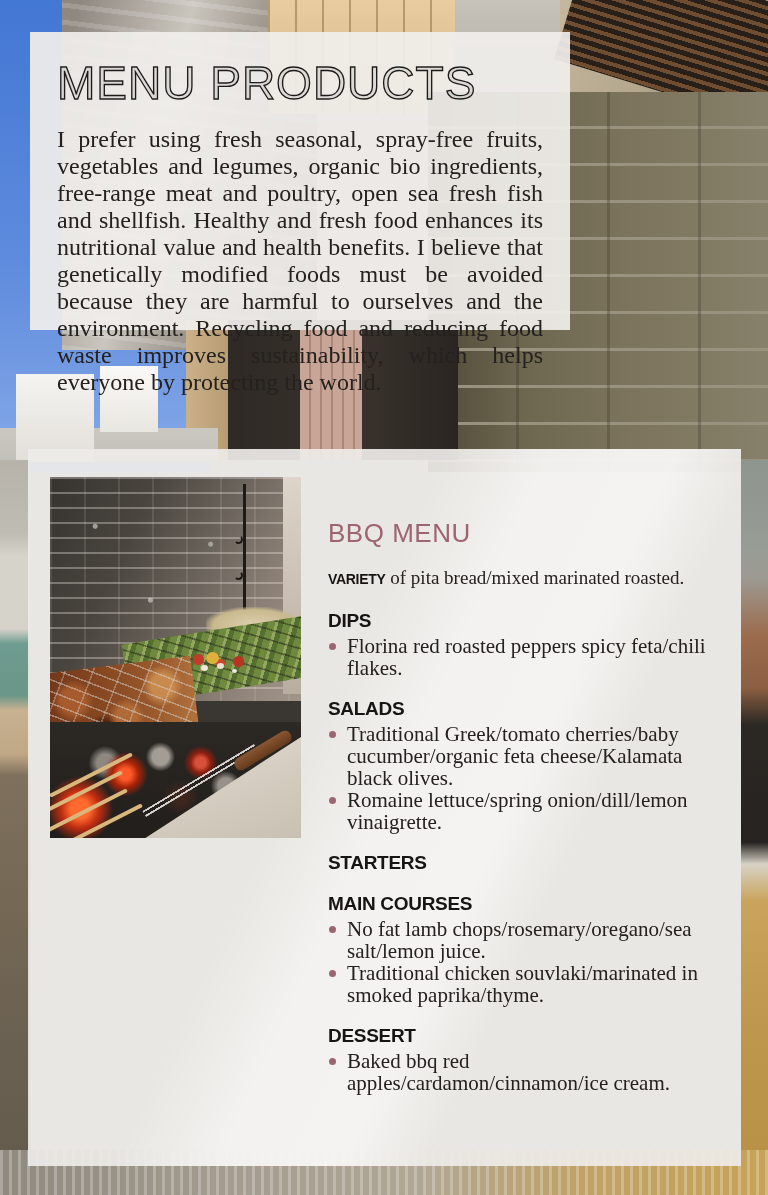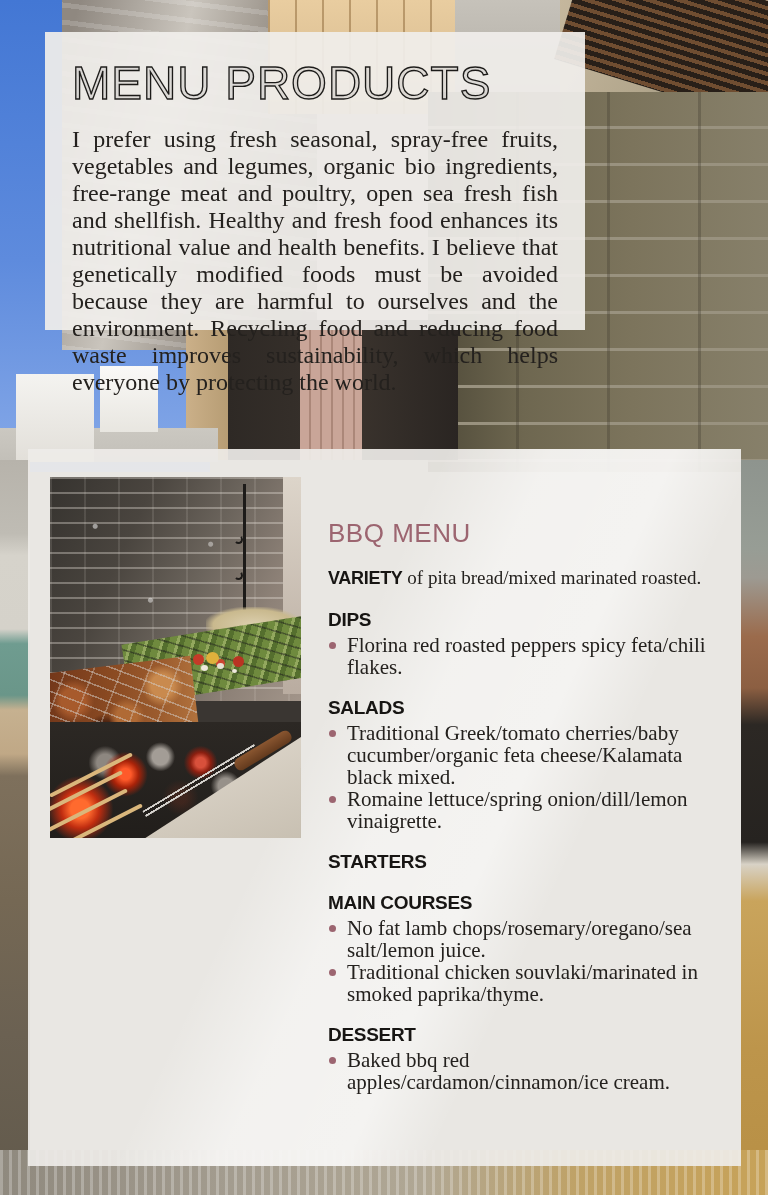--- a/index.html
+++ b/index.html
@@ -54,21 +54,21 @@
       #8c5f42 31%, #2c2824 36%, #262320 52%, #d8d2c6 55%,
       #c9a45c 60%, #bd954b 80%, #b78f45 100%); }
   .bg-bottom-strip { left:0; top:1150px; width:768px; height:45px;
     background:
       repeating-linear-gradient(90deg, rgba(255,255,255,.25) 0 3px, rgba(0,0,0,0) 3px 9px),
       linear-gradient(90deg,#8f897e 0%,#a39c8f 30%,#b0a794 55%,#bfa267 75%,#c7a258 100%); }
 
   
   .card { position:absolute; }
   .card-intro { left:30px; top:32px; width:540px; height:298px;
-    background:rgba(240,238,235,.93); padding:22px 27px 0 27px;margin-left:15px; }
+    background:rgba(240,238,235,.93); padding:22px 27px 0 27px; }
   .page-title { font-family:"Liberation Sans", sans-serif; font-weight:400;
     font-size:46px; letter-spacing:1px; color:#1c1b19; margin:2px 0 16px 0; }
   @supports (-webkit-text-stroke: 1px black) {
     .page-title { color:rgba(28,27,25,.08); -webkit-text-stroke:1.35px #1c1b19; } }
   .intro-text { font-size:24px; line-height:27px; color:#24211e; text-align:justify; }
 
   .card-menu { left:28px; top:449px; width:713px; height:717px;
     background:
       linear-gradient(115deg, rgba(255,255,255,0) 40%, rgba(255,255,255,.45) 50%, rgba(255,255,255,.5) 62%, rgba(255,255,255,0) 70%),
       rgba(238,236,232,.92); }
@@ -130,21 +130,21 @@
   .ph-tool-handle { left:72%; top:74%; width:64px; height:13px; border-radius:6px;
     transform:rotate(-31deg); background:linear-gradient(180deg,#8a5630,#633a1d); }
 
   
   .menu-col { position:absolute; left:300px; top:22px; width:400px; color:#24211e;margin-top:47px; }
   .menu-heading { font-family:"Liberation Sans", sans-serif; font-size:26px; letter-spacing:.5px;
     color:#9c6570; margin-bottom:18px; font-weight:400; }
   .variety-line { font-size:19px; line-height:22px; margin-bottom:20px; }
   .inline-header, .menu-header { font-family:"Liberation Sans", sans-serif; font-weight:700;
     letter-spacing:-0.3px; color:#171513; }
-  .inline-header { font-size:18px; }
+  .inline-header { font-size:14px; }
   .menu-section { margin-bottom:19px; }
   .menu-header { font-size:19px; margin-bottom:3px; }
   .menu-list { list-style:none; }
   .menu-item { position:relative; font-size:21px; line-height:22px; padding-left:19px; }
   .menu-item::before { content:""; position:absolute; left:1px; top:8px; width:7px; height:7px;
     border-radius:50%; background:#9c6570; }
 </style>
 </head>
 <body>
 
@@ -202,21 +202,21 @@
       <div>
           <div class="menu-section">
             <div class="menu-header">DIPS</div>
             <ul class="menu-list">
               <li class="menu-item">Florina red roasted peppers spicy feta/chili flakes.</li>
             </ul>
           </div>
           <div class="menu-section">
             <div class="menu-header">SALADS</div>
             <ul class="menu-list">
-              <li class="menu-item">Traditional Greek/tomato cherries/baby cucumber/organic feta cheese/Kalamata black mixed.</li>
+              <li class="menu-item">Traditional Greek/tomato cherries/baby cucumber/organic feta cheese/Kalamata black olives.</li>
               <li class="menu-item">Romaine lettuce/spring onion/dill/lemon vinaigrette.</li>
             </ul>
           </div>
           <div class="menu-section">
             <div class="menu-header">STARTERS</div>
           </div>
           <div class="menu-section">
             <div class="menu-header">MAIN COURSES</div>
             <ul class="menu-list">
               <li class="menu-item">No fat lamb chops/rosemary/oregano/sea salt/lemon juice.</li>

